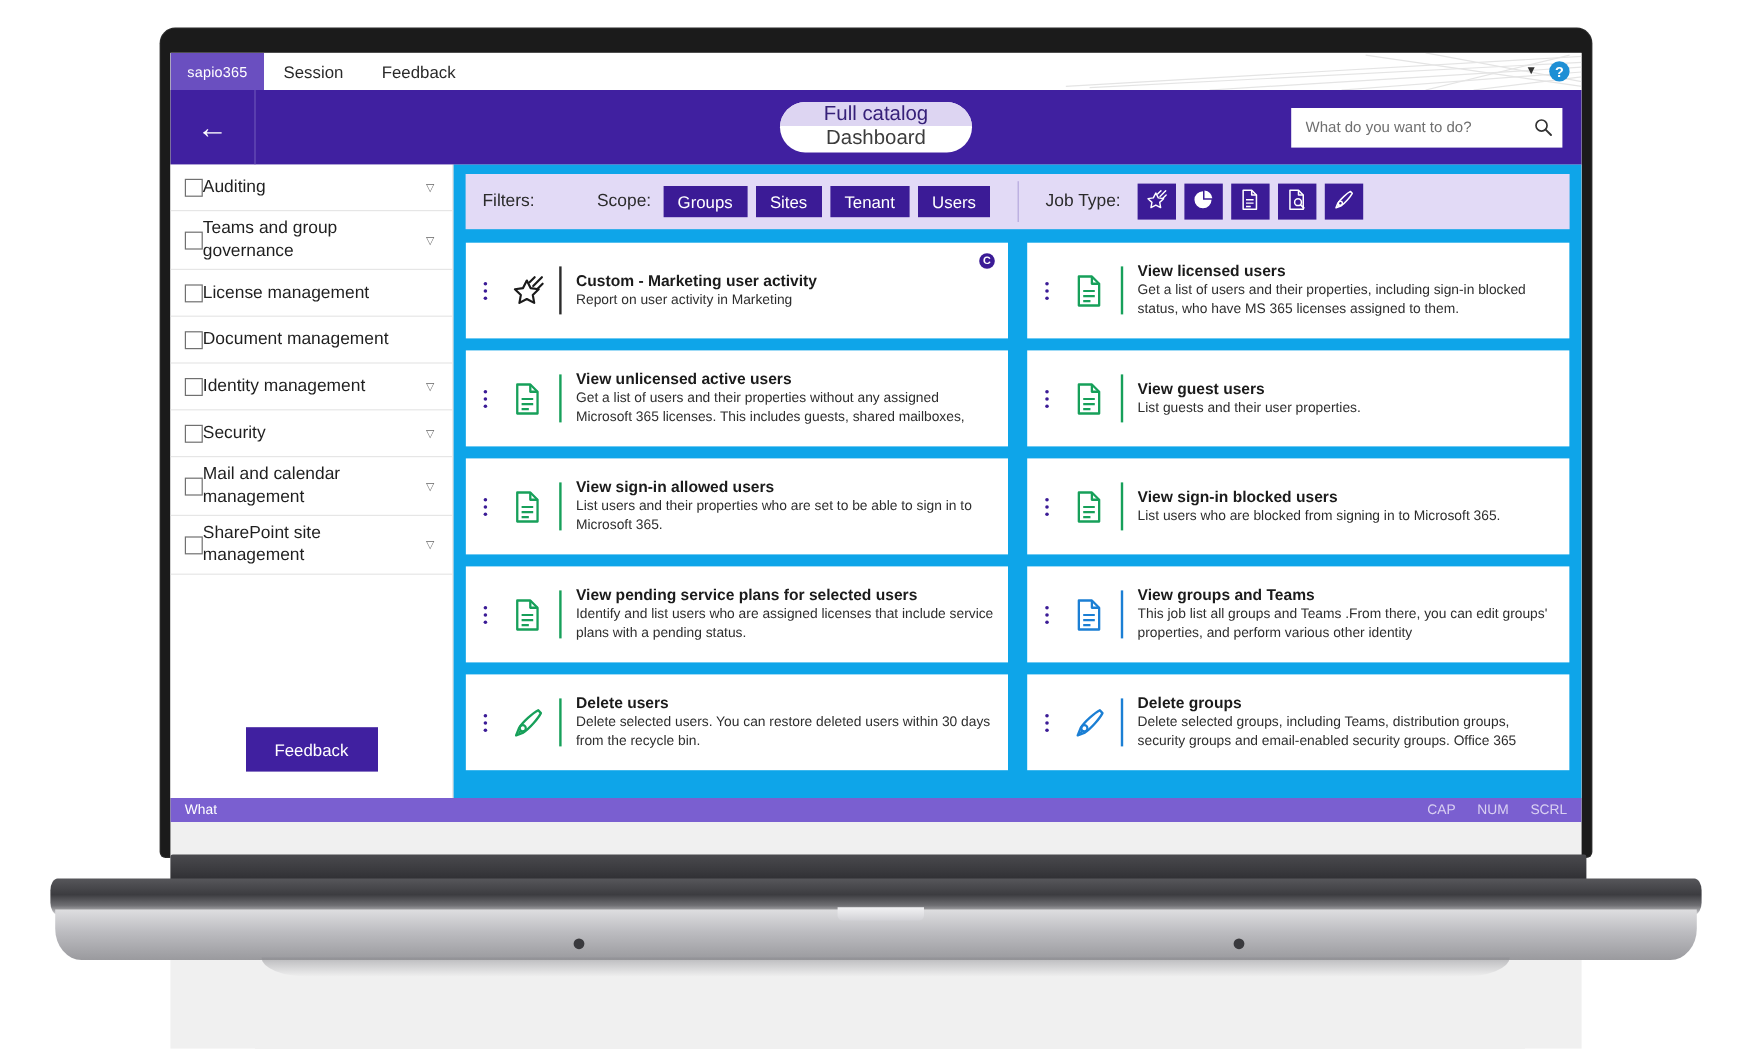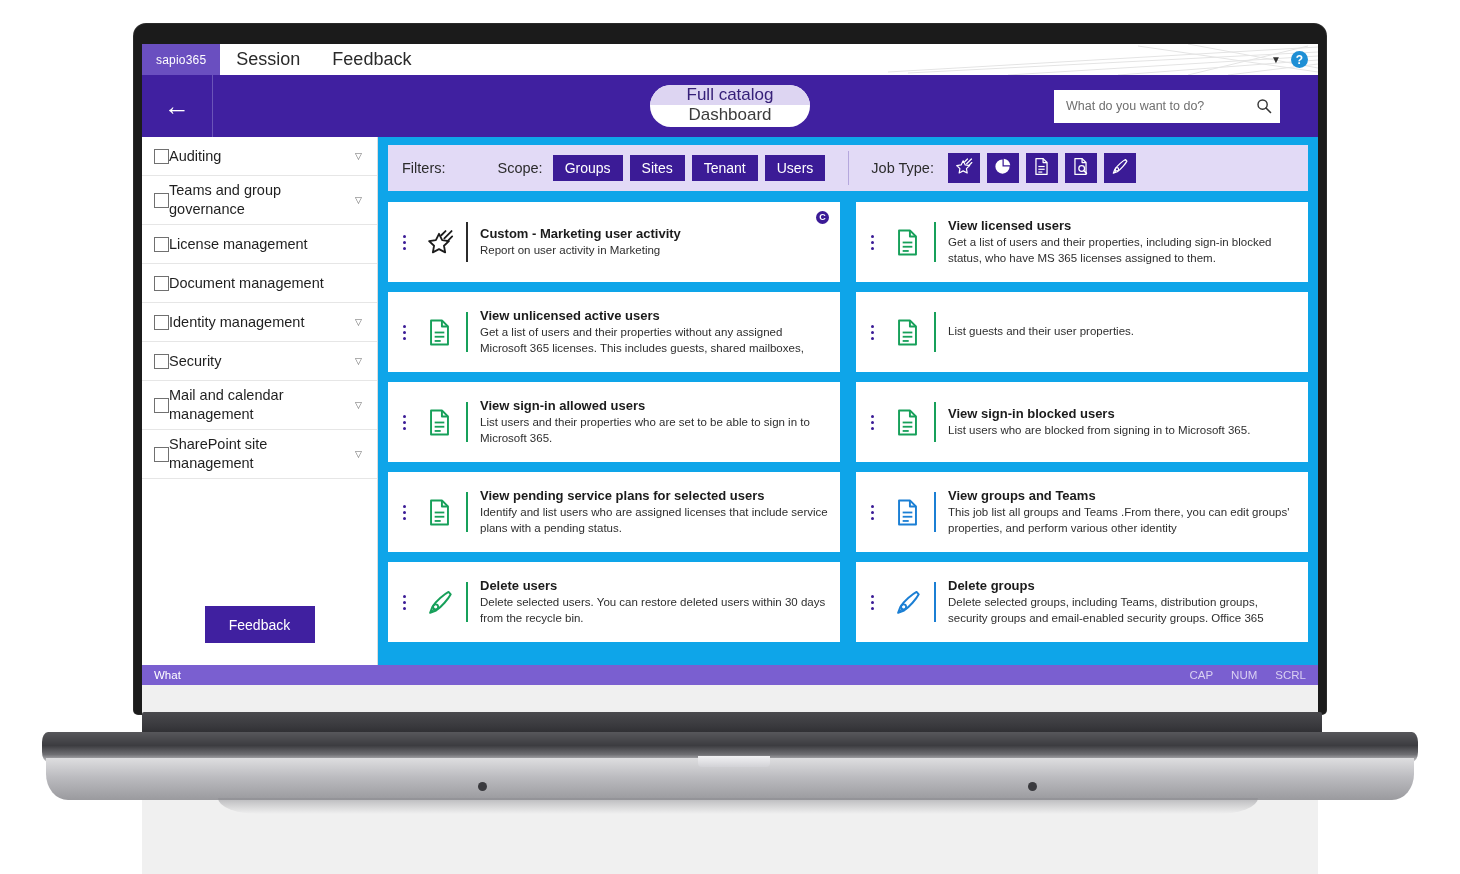--- a/index.html
+++ b/index.html
@@ -115,21 +115,21 @@
     font-size: 12px;
     display: flex;
     align-items: center;
     padding: 0 14px;
     letter-spacing: .2px;
   }
   .menu-item {
     display: flex;
     align-items: center;
     padding: 0 16px;
-    font-size: 18px;
+    font-size: 14px;
     color: #2a2a2a;
   }
   #menu-right {
     margin-left: auto;
     display: flex;
     align-items: center;
     gap: 10px;
     padding-right: 10px;
     position: relative;
     z-index: 2;
@@ -190,21 +190,21 @@
     width: 160px;
     font-size: 17px;
     color: #3c3c3c;
   }
   .switch-tab.active {
     background: #ddd5f2;
     color: #362079;
   }
   #search-wrap {
     position: absolute;
-    right: 38px;
+    right: 16px;
     width: 208px;
     height: 33px;
     background: #ffffff;
     display: flex;
     align-items: center;
     padding: 0 8px 0 10px;
   }
   #search-input {
     border: none;
     outline: none;
@@ -655,20 +655,21 @@
                 <svg width="29" height="29" viewBox="0 0 24 24" xmlns="http://www.w3.org/2000/svg">
                   <path d="M5 2 h9 l5 5 v15 h-14 z" fill="none" stroke="#17a05a" stroke-width="1.6" stroke-linejoin="round"></path>
                   <path d="M14 2 v5 h5" fill="none" stroke="#17a05a" stroke-width="1.6" stroke-linejoin="round"></path>
                   <line x1="8" y1="12" x2="16" y2="12" stroke="#17a05a" stroke-width="1.5"></line>
                   <line x1="8" y1="15.5" x2="16" y2="15.5" stroke="#17a05a" stroke-width="1.5"></line>
                   <line x1="8" y1="19" x2="13" y2="19" stroke="#17a05a" stroke-width="1.5"></line>
                 </svg>
               </div>
               <div class="card-rule rule-green"></div>
               <div class="card-text">
+                <div class="card-title">View guest users</div>
                 <div class="card-desc">List guests and their user properties.</div>
               </div>
             </div>
             <div class="card">
               <div class="kebab">
                 <i></i>
                 <i></i>
                 <i></i>
               </div>
               <div class="card-icon">

